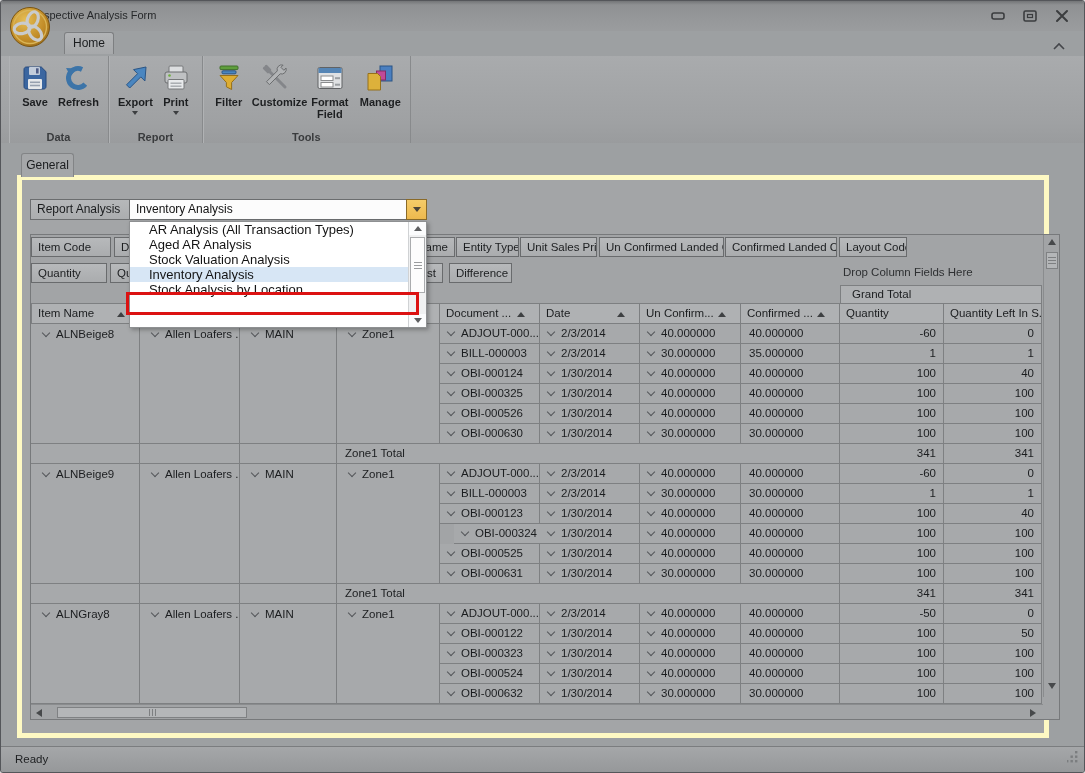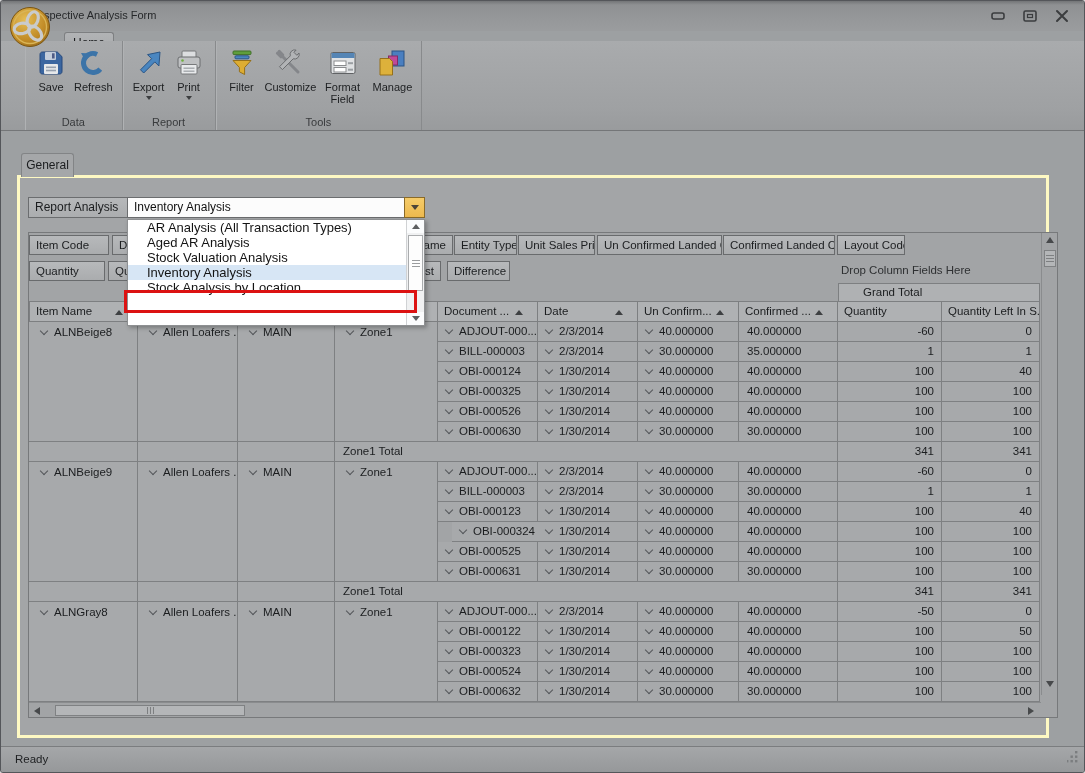--- a/index.html
+++ b/index.html
@@ -15,40 +15,40 @@
   .win-btn{ width:16px; height:14px; cursor:pointer;}
   .win-btn svg{ display:block;}
   .app-logo{ position:absolute; left:8px; top:5px; width:42px; height:42px; z-index:6; cursor:pointer;}
   
   .tabrow{ position:absolute; left:0; top:30px; right:0; height:22px;}
   .ribbon-tab{ position:absolute; left:63px; top:1px; width:50px; height:22px;
                background:linear-gradient(#b1b3b5,#a7a9ab); border:1px solid #7d7f81; border-bottom:none;
                border-radius:3px 3px 0 0; text-align:center; font-size:12px; line-height:20px; color:#1b1d1f; cursor:pointer;}
   .collapse-caret{ position:absolute; right:18px; top:6px; cursor:pointer;}
   
-  .ribbon{ position:absolute; left:0; top:40px; right:0; height:90px;
+  .ribbon{ position:absolute; left:0; top:55px; right:0; height:90px;
            background:linear-gradient(#a9abad,#9fa1a3 75%,#999b9d);
-           border-bottom:1px solid #747678; display:flex; padding-left:24px;}
+           border-bottom:1px solid #747678; display:flex; padding-left:8px;font-weight:bold;}
   .rib-group{ position:relative; height:100%; padding:3px 6px 16px 6px; border-right:1px solid #888a8c;
               box-shadow:1px 0 0 #b0b2b4 inset; }
   .rib-row{ display:flex; align-items:flex-start; height:100%;}
   .rib-btn{ display:flex; flex-direction:column; align-items:center; padding:3px 3px 0 3px;
             min-width:40px; cursor:pointer; border-radius:2px;}
   .rib-icon svg{ width:32px; height:32px; display:block;}
   .rib-label{ font-size:11px; line-height:12px; color:#1d1f21; text-align:center; margin-top:2px; max-width:48px;}
   .caret-down{ width:0; height:0; border-left:3.5px solid transparent; border-right:3.5px solid transparent;
                border-top:4px solid #3c3e40; margin-top:3px;}
   .rib-group-label{ position:absolute; bottom:2px; left:0; right:0; text-align:center; font-size:11px; color:#393b3d;}
   
   .content{ position:absolute; left:0; top:142px; right:0; bottom:26px; background:#9da0a2;}
   .page-tab{ position:absolute; left:20px; top:10px; width:53px; height:24px; background:#a5a7a9;
              border:1px solid #828486; border-bottom:none; border-radius:3px 3px 0 0;
              font-size:12px; text-align:center; line-height:22px; color:#1b1d1f; cursor:pointer; z-index:2;}
   .panel{ position:absolute; left:16px; top:32px; width:1032px; height:563px;
-          background:#a3a5a7; border:3px solid #fef9c3; }
+          background:#a3a5a7; border:5px solid #fef9c3; }
   
   .ra-label{ position:absolute; left:8px; top:19px; width:100px; height:21px;
              background:linear-gradient(#b6b8ba,#abadaf); border:1px solid #6b6d6f;
              font-size:12px; line-height:19px; padding-left:6px; color:#1b1d1f;}
   .ra-edit{ position:absolute; left:107px; top:19px; width:278px; height:21px; background:#fcfcfc;
             border:1px solid #6b6d6f; font-size:12px; line-height:19px; padding-left:6px; color:#111; cursor:text;}
   .ra-btn{ position:absolute; left:384px; top:19px; width:21px; height:21px;
            background:linear-gradient(#f6cc69,#edb94e); border:1px solid #8a6a28;
            display:flex; align-items:center; justify-content:center; cursor:pointer;}
   .ra-btn i{ width:0; height:0; border-left:4px solid transparent; border-right:4px solid transparent;
@@ -56,21 +56,21 @@
   
   .pivot{ position:absolute; left:8px; top:54px; width:1030px; height:486px;
           border:1px solid #77797b; background:#a2a4a6; overflow:hidden;}
   .chip{ position:absolute; height:20px; background:linear-gradient(#b7b9bb,#aaacae);
          border:1px solid #696b6d; font-size:11.5px; line-height:18px; padding:0 6px;
          color:#1c1e20; white-space:nowrap; overflow:hidden; cursor:pointer;}
   .chip-frag{ text-align:right;}
   .dropzone{ position:absolute; left:812px; top:31px; font-size:11.5px; color:#2e3032;}
   .grand-total{ position:absolute; left:809px; top:50px; width:202px; height:19px;
                 background:#afb1b3; border:1px solid #7d7f81; border-bottom:none;
-                font-size:11.5px; line-height:17px; padding-left:24px; color:#1b1d1f;}
+                font-size:11.5px; line-height:17px; padding-left:11px; color:#1b1d1f;}
   .hrow{ position:absolute; left:0; top:68px; height:21px; width:1011px;padding-left:10px;}
   .hcell{ position:absolute; top:0; height:21px; background:#afb1b3; border:1px solid #7d7f81;
           border-left:none; font-size:11.5px; line-height:19px; padding:0 6px; color:#1b1d1f;
           white-space:nowrap; overflow:hidden; cursor:pointer;}
   .hcell:first-child{ border-left:1px solid #7d7f81;}
   .sort-asc{ position:absolute; right:14px; top:8px; width:0; height:0;
              border-left:4px solid transparent; border-right:4px solid transparent;
              border-bottom:5px solid #3e4042;}
   .rows{ position:absolute; left:0; top:89px; width:1011px;}
   .cell,.gcell,.tcell{ position:absolute; background:#a7a9ab; border-right:1px solid #7e8082;

